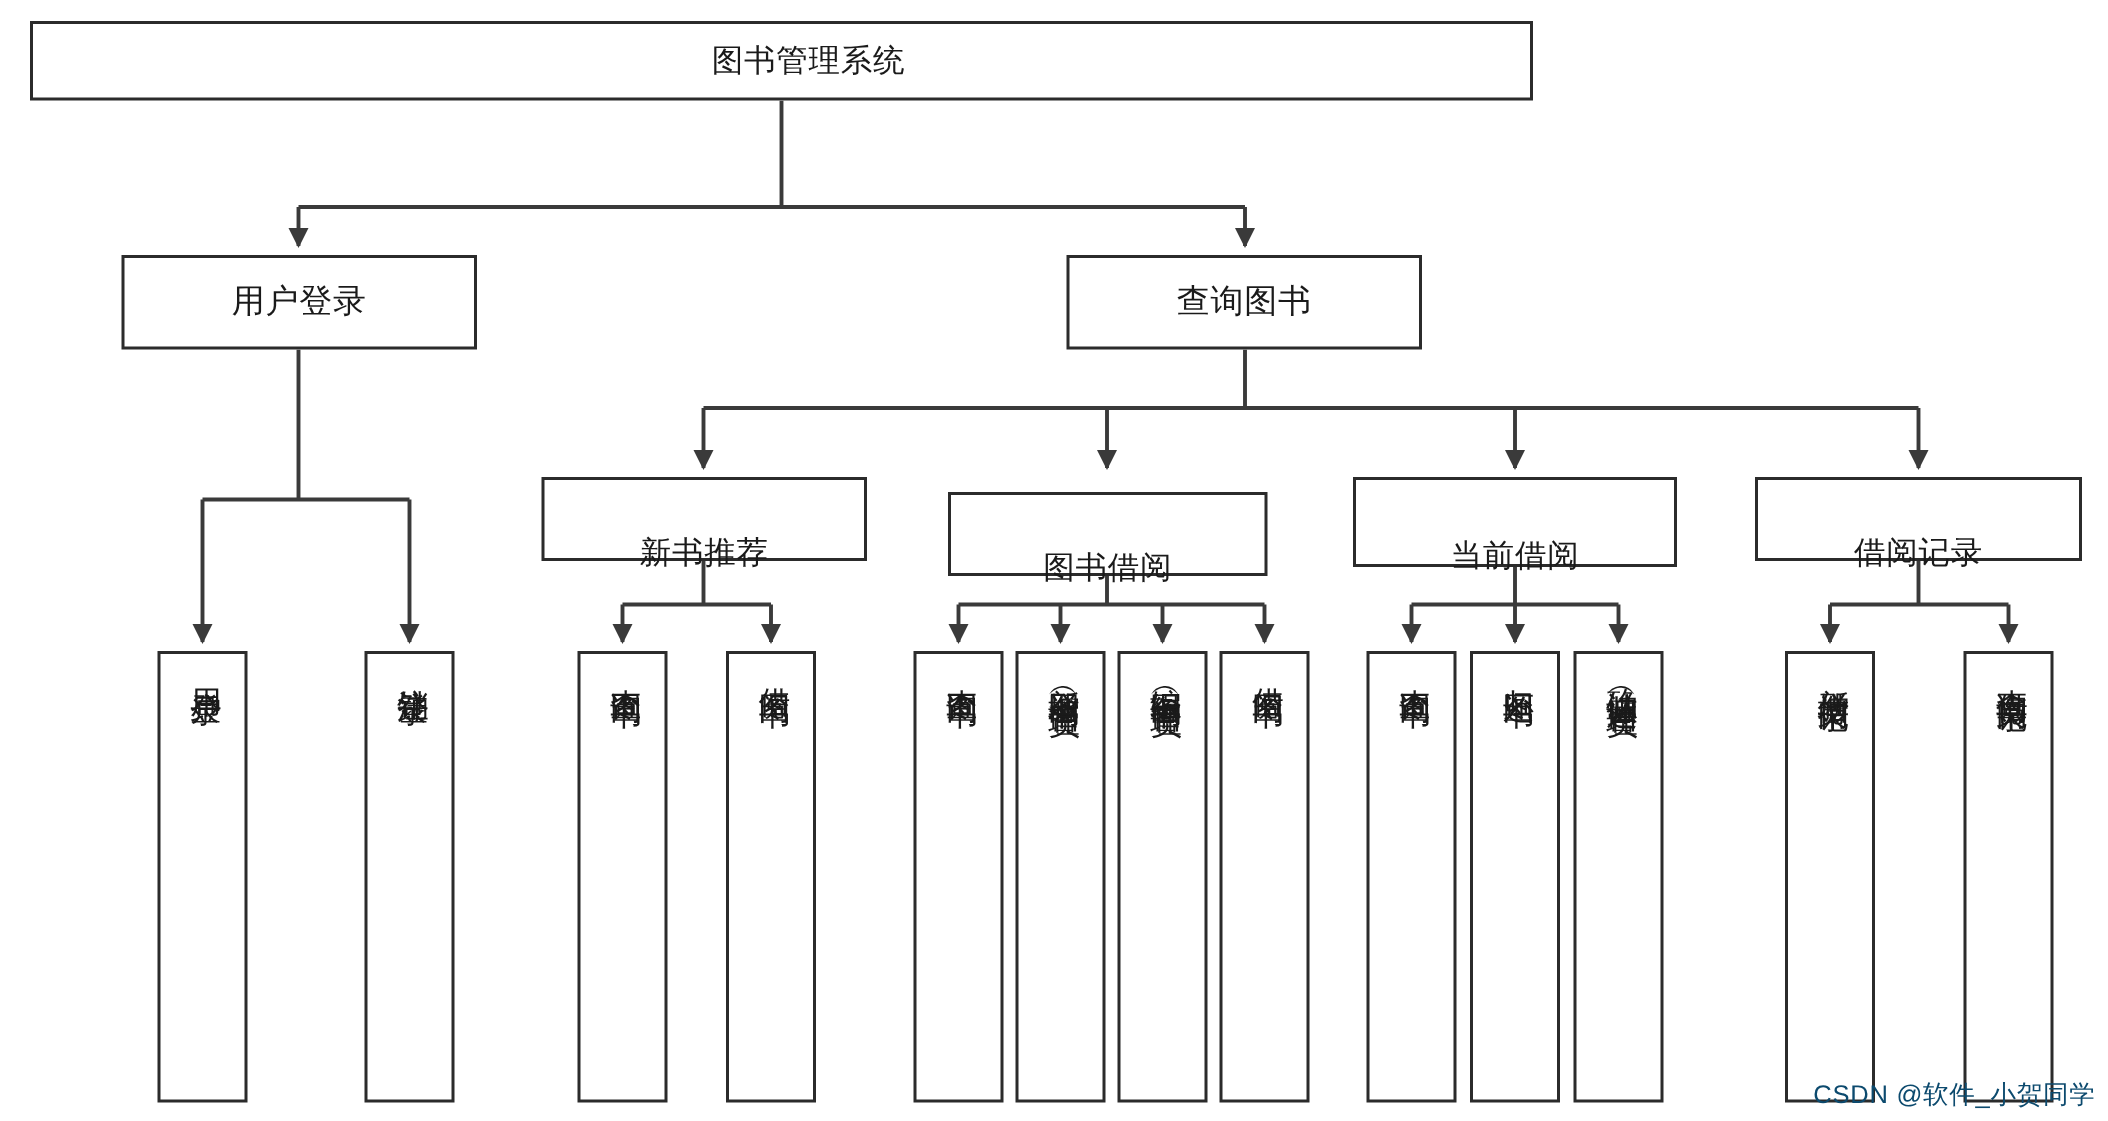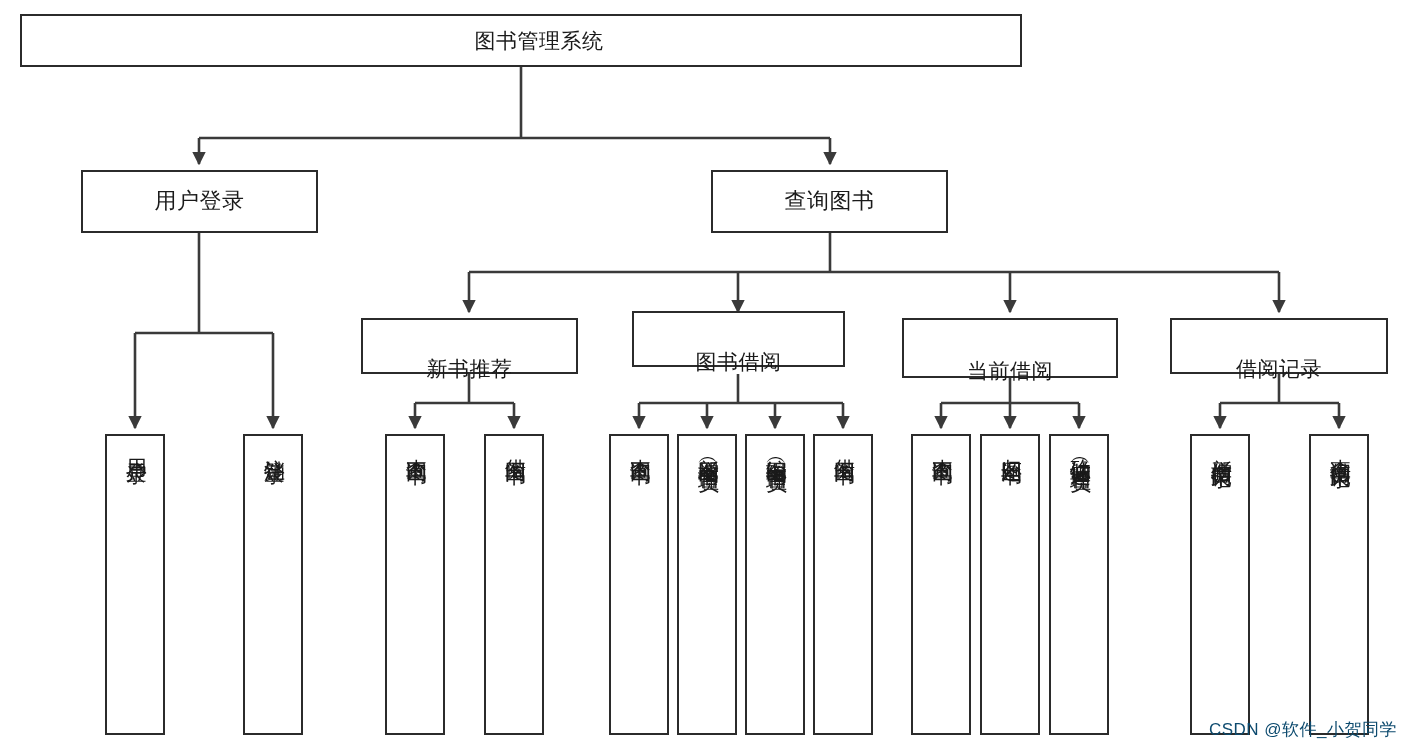--- a/index.html
+++ b/index.html
@@ -138,21 +138,21 @@
   <div class="node horiz lvl2" style="left:81px; top:170px; width:237px; height:63px;">
     <span class="node-label">用户登录</span>
   </div>
   <div class="node horiz lvl2" style="left:711px; top:170px; width:237px; height:63px;">
     <span class="node-label">查询图书</span>
   </div>
 
   <div class="node horiz lvl3" style="left:361px; top:318px; width:217px; height:56px;">
     <span class="node-label">新书推荐</span>
   </div>
-  <div class="node horiz lvl3" style="left:632px; top:311px; width:213px; height:56px;">
+  <div class="node horiz lvl3" style="left:632px; top:328px; width:213px; height:56px;">
     <span class="node-label">图书借阅</span>
   </div>
   <div class="node horiz lvl3" style="left:902px; top:318px; width:216px; height:60px;">
     <span class="node-label">当前借阅</span>
   </div>
   <div class="node horiz lvl3" style="left:1170px; top:318px; width:218px; height:56px;">
     <span class="node-label">借阅记录</span>
   </div>
 
   <div class="node vert" style="left:105px; top:434px; width:60px; height:301px;">

